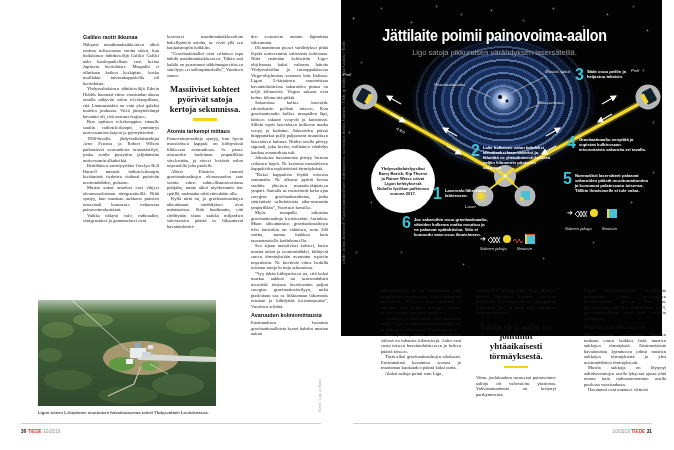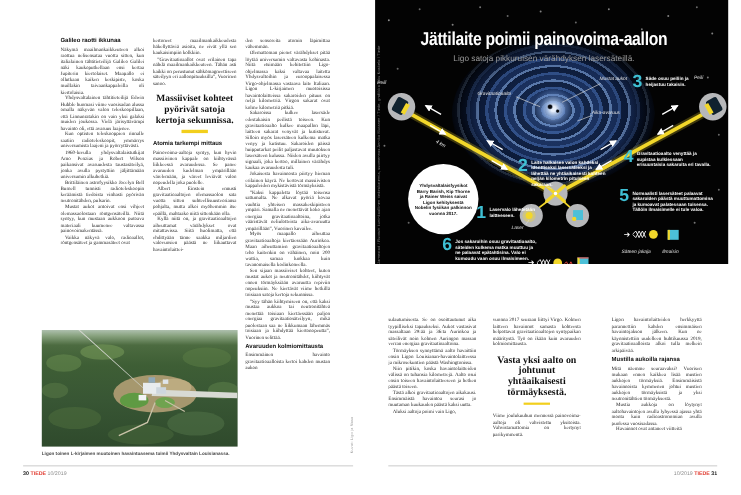--- a/index.html
+++ b/index.html
@@ -1,41 +1,41 @@
 <!DOCTYPE html>
 <html><head>
 <meta charset="utf-8">
 <style>
   html,body{margin:0;padding:0;}
   body{width:674px;height:450px;position:relative;background:#ffffff;overflow:hidden;
        font-family:"Liberation Serif",serif;}
   .abs{position:absolute;}
   
   .col{position:absolute;overflow:hidden;font:4.6px/5.5px "Liberation Serif",serif;
-       color:#1d1d1d;text-align:justify;}
+       color:#1d1d1d;text-align:justify;margin-left:28px;}
   .bodytext .para{display:block;text-indent:4px;}
   .bodytext .para:first-child{text-indent:0;}
   .colhead{font:bold 5.4px/6px "Liberation Sans",sans-serif;color:#111;margin:3px 0 2px 0;}
   .colhead.first{margin-top:0;}
   .pullquote{margin:7px 2px 7px 2px;text-align:center;}
   .pq-text{font:bold 8.6px/9.8px "Liberation Serif",serif;color:#101010;}
   .pq-text.big{font-size:9px;}
   .ybar{width:24px;height:2.6px;background:#f2cf1d;margin:4px auto 0 auto;}
   .rule{position:absolute;height:1px;background:#cfcfcf;}
   .footer{position:absolute;font:bold 4.8px/5px "Liberation Sans",sans-serif;color:#111;}
   .footer .brand{color:#e0392e;}
   .footer .issue{color:#8d8d8d;font-weight:normal;}
   .caption{position:absolute;font:bold 4.2px/5px "Liberation Sans",sans-serif;color:#4a4a4a;}
   .vcredit{position:absolute;writing-mode:vertical-rl;transform:rotate(180deg);
            font:3.4px/4px "Liberation Sans",sans-serif;color:#9a9a9a;letter-spacing:.2px;}
   
   .photo{position:absolute;left:38px;top:300px;width:178px;height:106px;overflow:hidden;
          background:linear-gradient(180deg,#aec0ae 0%,#88a27e 5%,#4c6b40 13%,#3e5e35 30%,#385634 60%,#2f4a2c 100%);}
   
-  .panel{position:absolute;left:341px;top:0;width:321px;height:240px;background:#030303;overflow:hidden;}
+  .panel{position:absolute;left:341px;top:0;width:321px;height:336px;background:#030303;overflow:hidden;}
   .stars{position:absolute;left:0;top:0;width:1px;height:1px;background:transparent;border-radius:50%;
     box-shadow:12px 18px 0 .4px rgba(255,255,255,.55),40px 8px 0 .4px rgba(255,255,255,.4),
     70px 22px 0 .4px rgba(255,255,255,.5),95px 6px 0 .4px rgba(255,255,255,.45),
     120px 14px 0 .4px rgba(255,255,255,.4),150px 10px 0 .4px rgba(255,255,255,.5),
     182px 20px 0 .4px rgba(255,255,255,.4),212px 8px 0 .4px rgba(255,255,255,.5),
     242px 26px 0 .4px rgba(255,255,255,.45),266px 14px 0 .4px rgba(255,255,255,.5),
     292px 6px 0 .4px rgba(255,255,255,.4),306px 30px 0 .4px rgba(255,255,255,.5),
     20px 62px 0 .4px rgba(255,255,255,.4),302px 70px 0 .4px rgba(255,255,255,.45),
     312px 122px 0 .4px rgba(255,255,255,.4),8px 132px 0 .4px rgba(255,255,255,.45),
     30px 202px 0 .4px rgba(255,255,255,.4),60px 252px 0 .4px rgba(255,255,255,.35),

